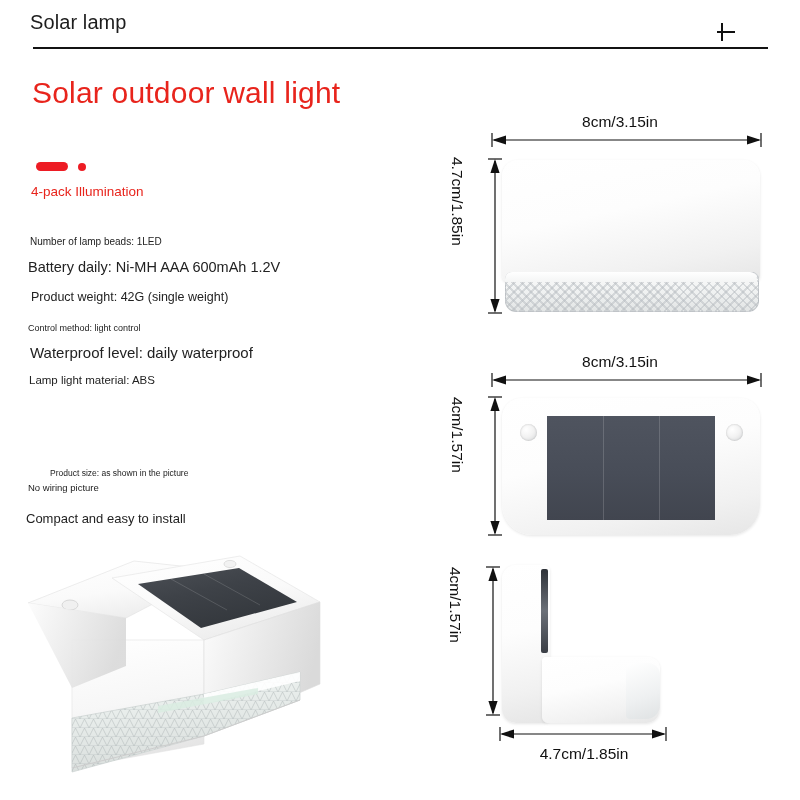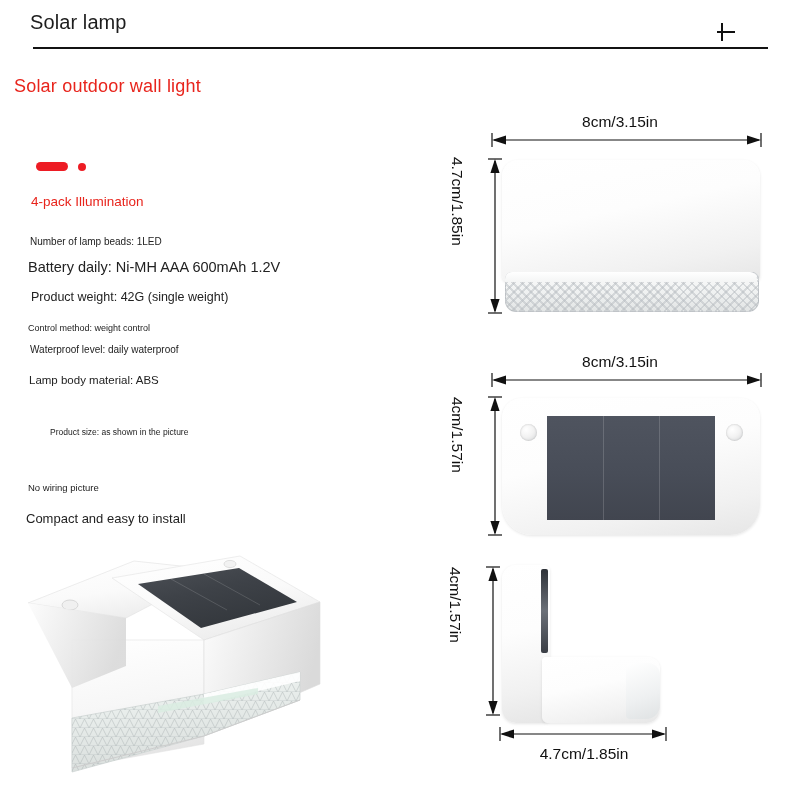--- a/index.html
+++ b/index.html
@@ -53,22 +53,22 @@
   #header-divider {
     position: absolute;
     left: 33px; top: 47px;
     width: 735px; height: 1.6px;
     background: #131313;
   }
 
   
   #headline {
     position: absolute;
-    left: 14px; top: 76px;
-    font-size: 18px;
+    left: 32px; top: 76px;
+    font-size: 30px;
     font-weight: 400;
     letter-spacing: 0.2px;
     white-space: nowrap;
   }
 
   
   #accent-marks {
     position: absolute;
     left: 36px; top: 161px;
     width: 60px; height: 12px;
@@ -81,21 +81,21 @@
   }
   #accent-marks .accent-dot {
     position: absolute;
     left: 42px; top: 1.5px;
     width: 8px; height: 8px;
     border-radius: 50%;
   }
 
   #pack-label {
     position: absolute;
-    left: 31px; top: 194px;
+    left: 31px; top: 184px;
     font-size: 13.5px;
     font-weight: 400;
     white-space: nowrap;
   }
 
   
   .spec-line {
     position: absolute;
     white-space: nowrap;
     color: #222222;
@@ -182,24 +182,24 @@
   <div class="accent-bar" style="background: rgb(237, 28, 36);"></div>
   <div class="accent-dot" style="background: rgb(237, 28, 36);"></div>
 </div>
 
 <div id="pack-label" style="color: rgb(232, 36, 28);">4-pack Illumination</div>
 
 <div id="spec-list">
     <div class="spec-line" style="left: 30px; top: 236px; font-size: 10px;">Number of lamp beads: 1LED</div>
     <div class="spec-line" style="left: 28px; top: 259px; font-size: 14.5px;">Battery daily: Ni-MH AAA 600mAh 1.2V</div>
     <div class="spec-line" style="left: 31px; top: 290px; font-size: 12.5px;">Product weight: 42G (single weight)</div>
-    <div class="spec-line" style="left: 28px; top: 323px; font-size: 9px;">Control method: weight control</div>
-    <div class="spec-line" style="left: 30px; top: 344px; font-size: 10px;">Waterproof level: daily waterproof</div>
-    <div class="spec-line" style="left: 29px; top: 374px; font-size: 11.5px;">Lamp body material: ABS</div>
-    <div class="spec-line" style="left: 30px; top: 427px; font-size: 8.5px; padding-left: 20px;">Product size: as shown in the picture</div>
+    <div class="spec-line" style="left: 28px; top: 323px; font-size: 9px;">Control method: light control</div>
+    <div class="spec-line" style="left: 30px; top: 344px; font-size: 15px;">Waterproof level: daily waterproof</div>
+    <div class="spec-line" style="left: 29px; top: 374px; font-size: 11.5px;">Lamp light material: ABS</div>
+    <div class="spec-line" style="left: 30px; top: 468px; font-size: 8.5px; padding-left: 20px;">Product size: as shown in the picture</div>
     <div class="spec-line" style="left: 28px; top: 482px; font-size: 9.5px;">No wiring picture</div>
     <div class="spec-line" style="left: 26px; top: 511px; font-size: 13px;">Compact and easy to install</div>
   </div>
 
 <div class="diagram" style="left:440px; top:105px; width:350px; height:215px;">
 
   <div class="dim-label-h" style="left:45px; top:8px; width:270px;">8cm/3.15in</div>
 
   <svg style="position:absolute; left:50px; top:28px;" width="275" height="14">
     <line x1="2" y1="0" x2="2" y2="14" stroke="#111" stroke-width="1.2"></line>

